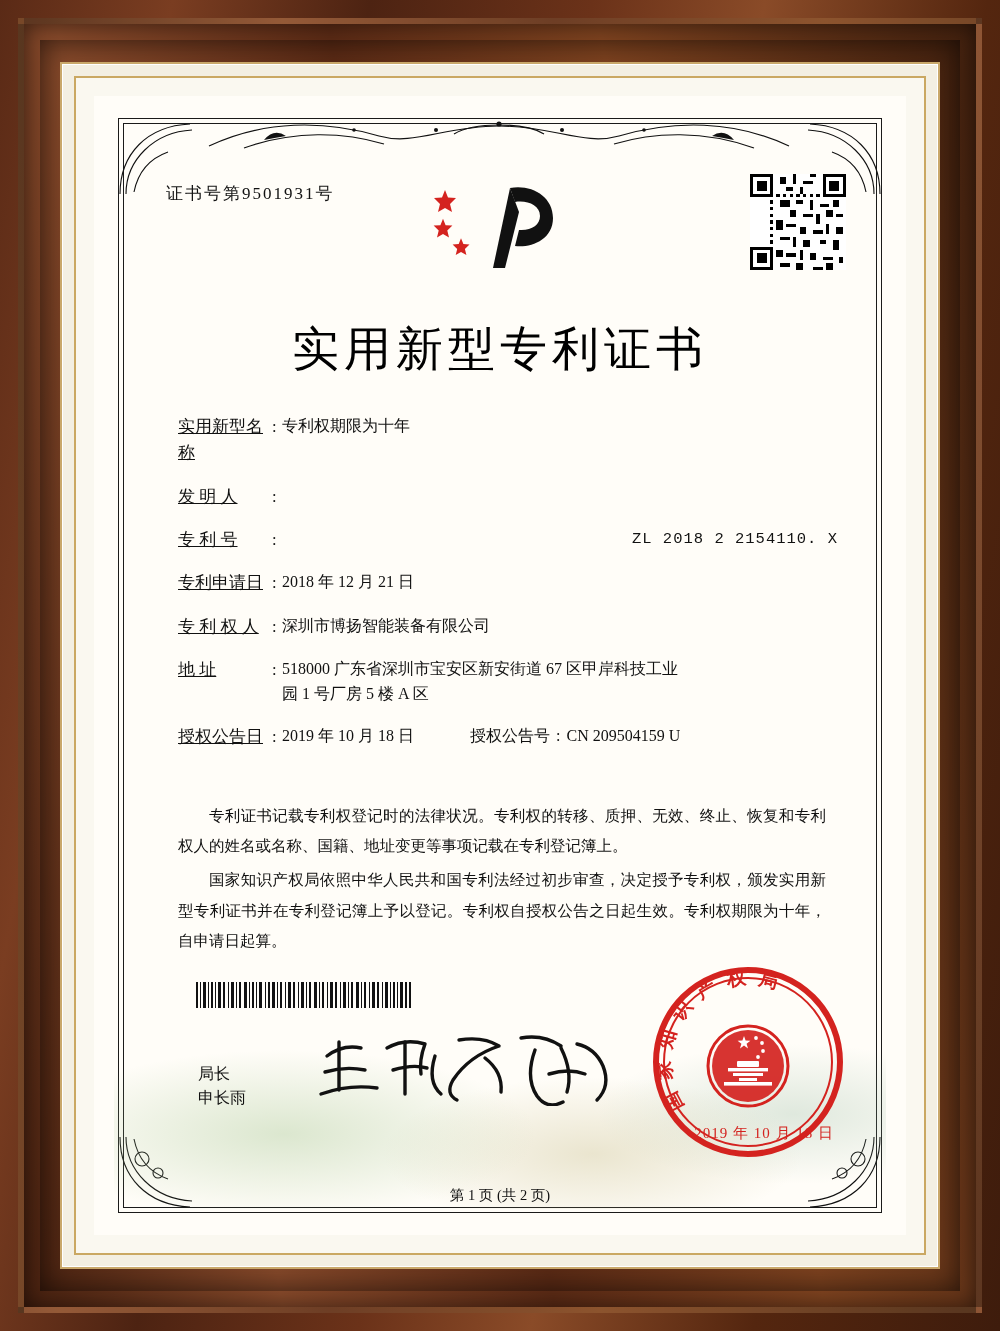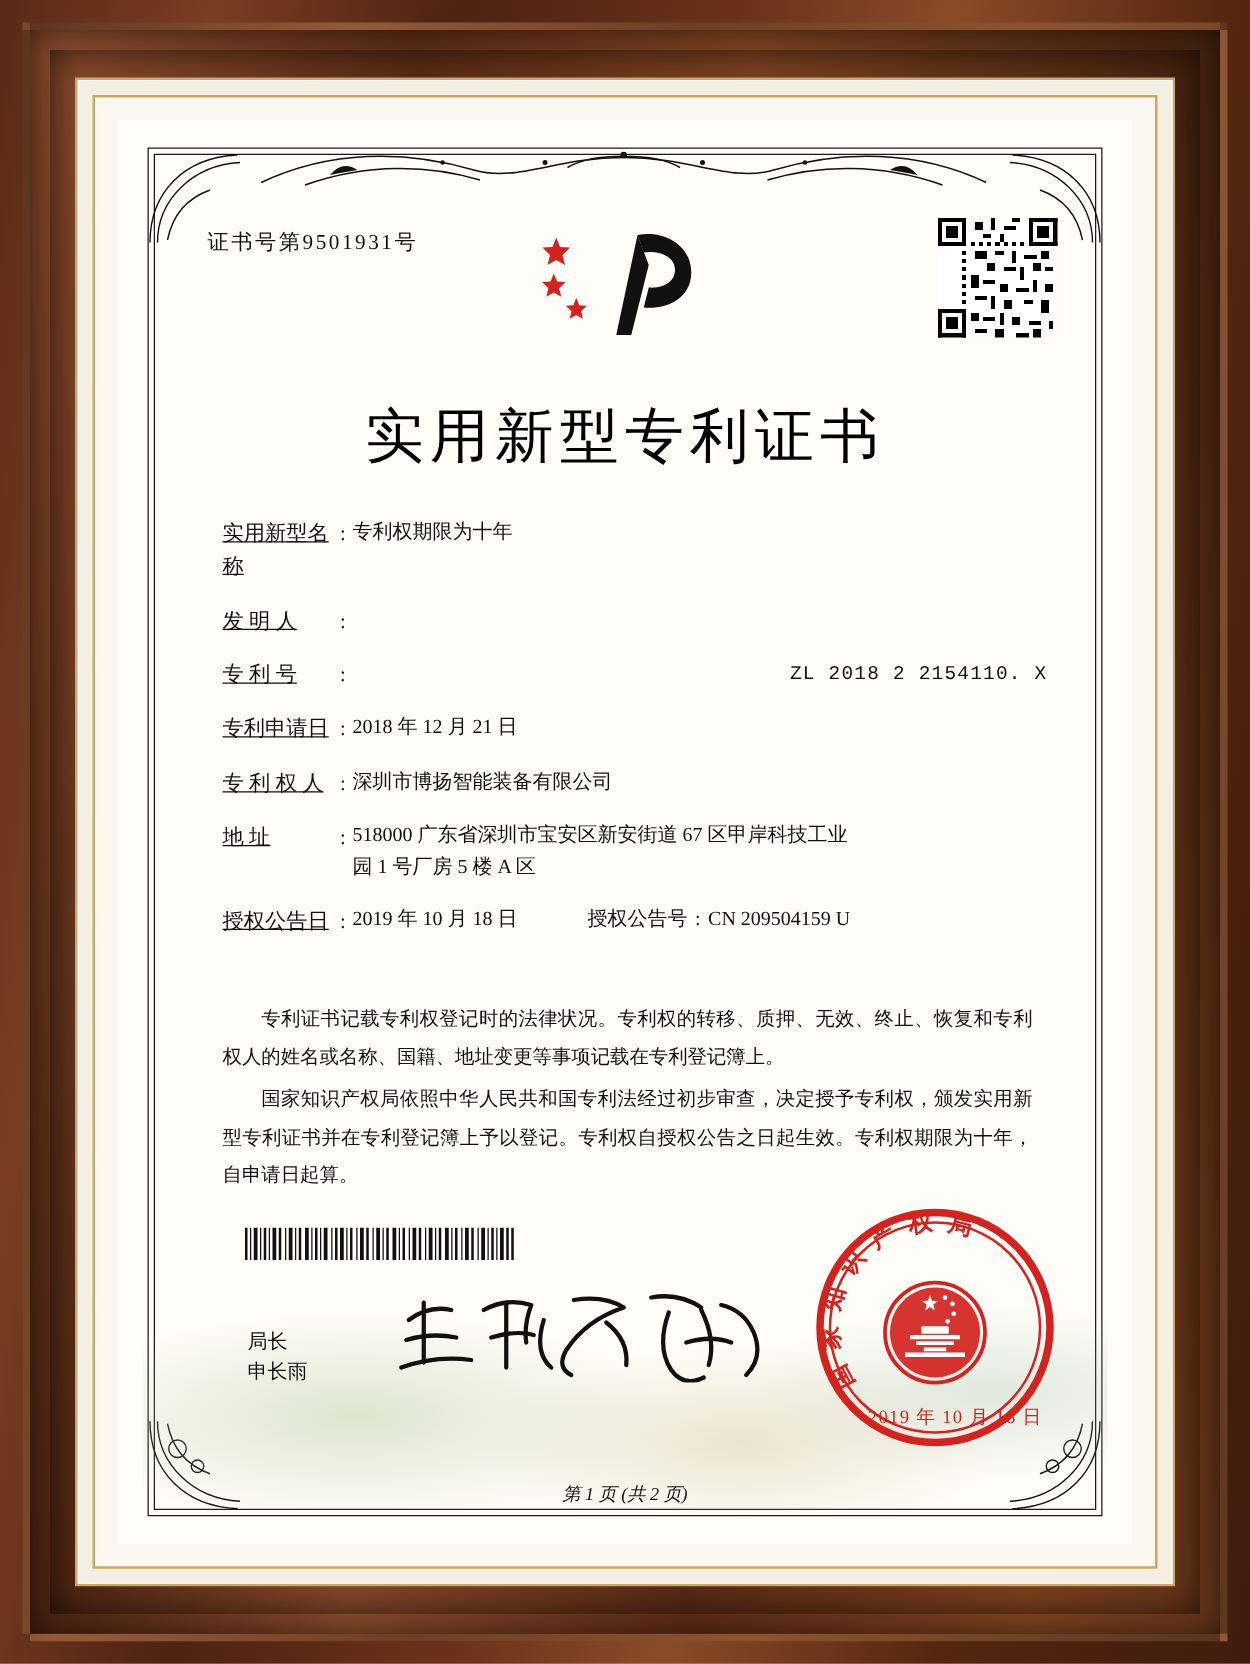--- a/index.html
+++ b/index.html
@@ -144,21 +144,21 @@
   .seal{
     position:absolute;right:58px;top:866px;width:200px;height:200px;
   }
   .seal-date{
     position:absolute;right:72px;top:1028px;
     color:#d4231f;font-size:15px;letter-spacing:1px;
     font-family:"Liberation Serif","DejaVu Serif",serif;
   }
   .pagefoot{
     position:absolute;left:0;right:0;bottom:30px;text-align:center;
-    font-size:14.5px;color:#111;font-style:italic;
+    font-size:14.5px;color:#111;
   }
 </style>
 </head>
 <body>
 
 <div class="frame-outer">
   <div class="frame-bevel"></div>
   <div class="frame-inner-wood"></div>
   <div class="mat"></div>
   <div class="mat-gold"></div>

